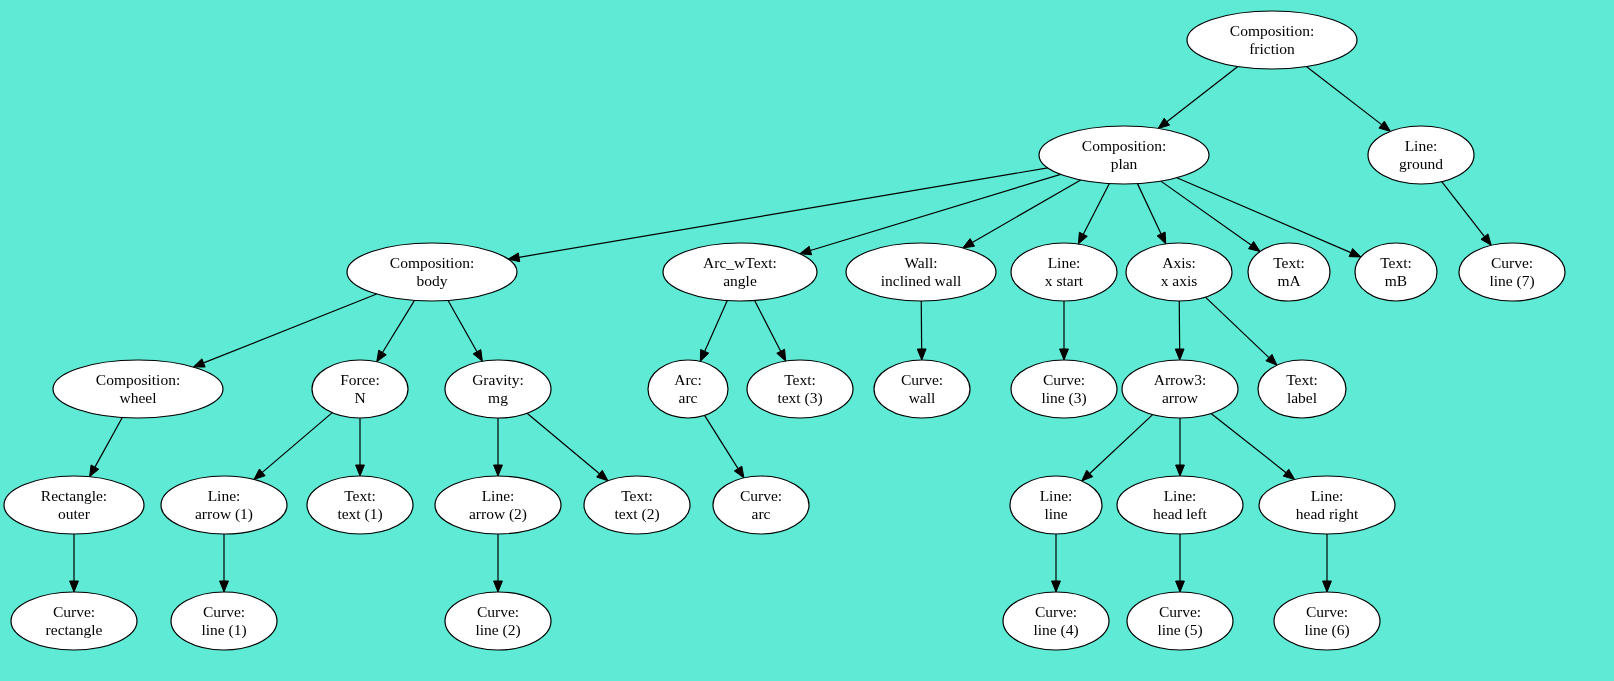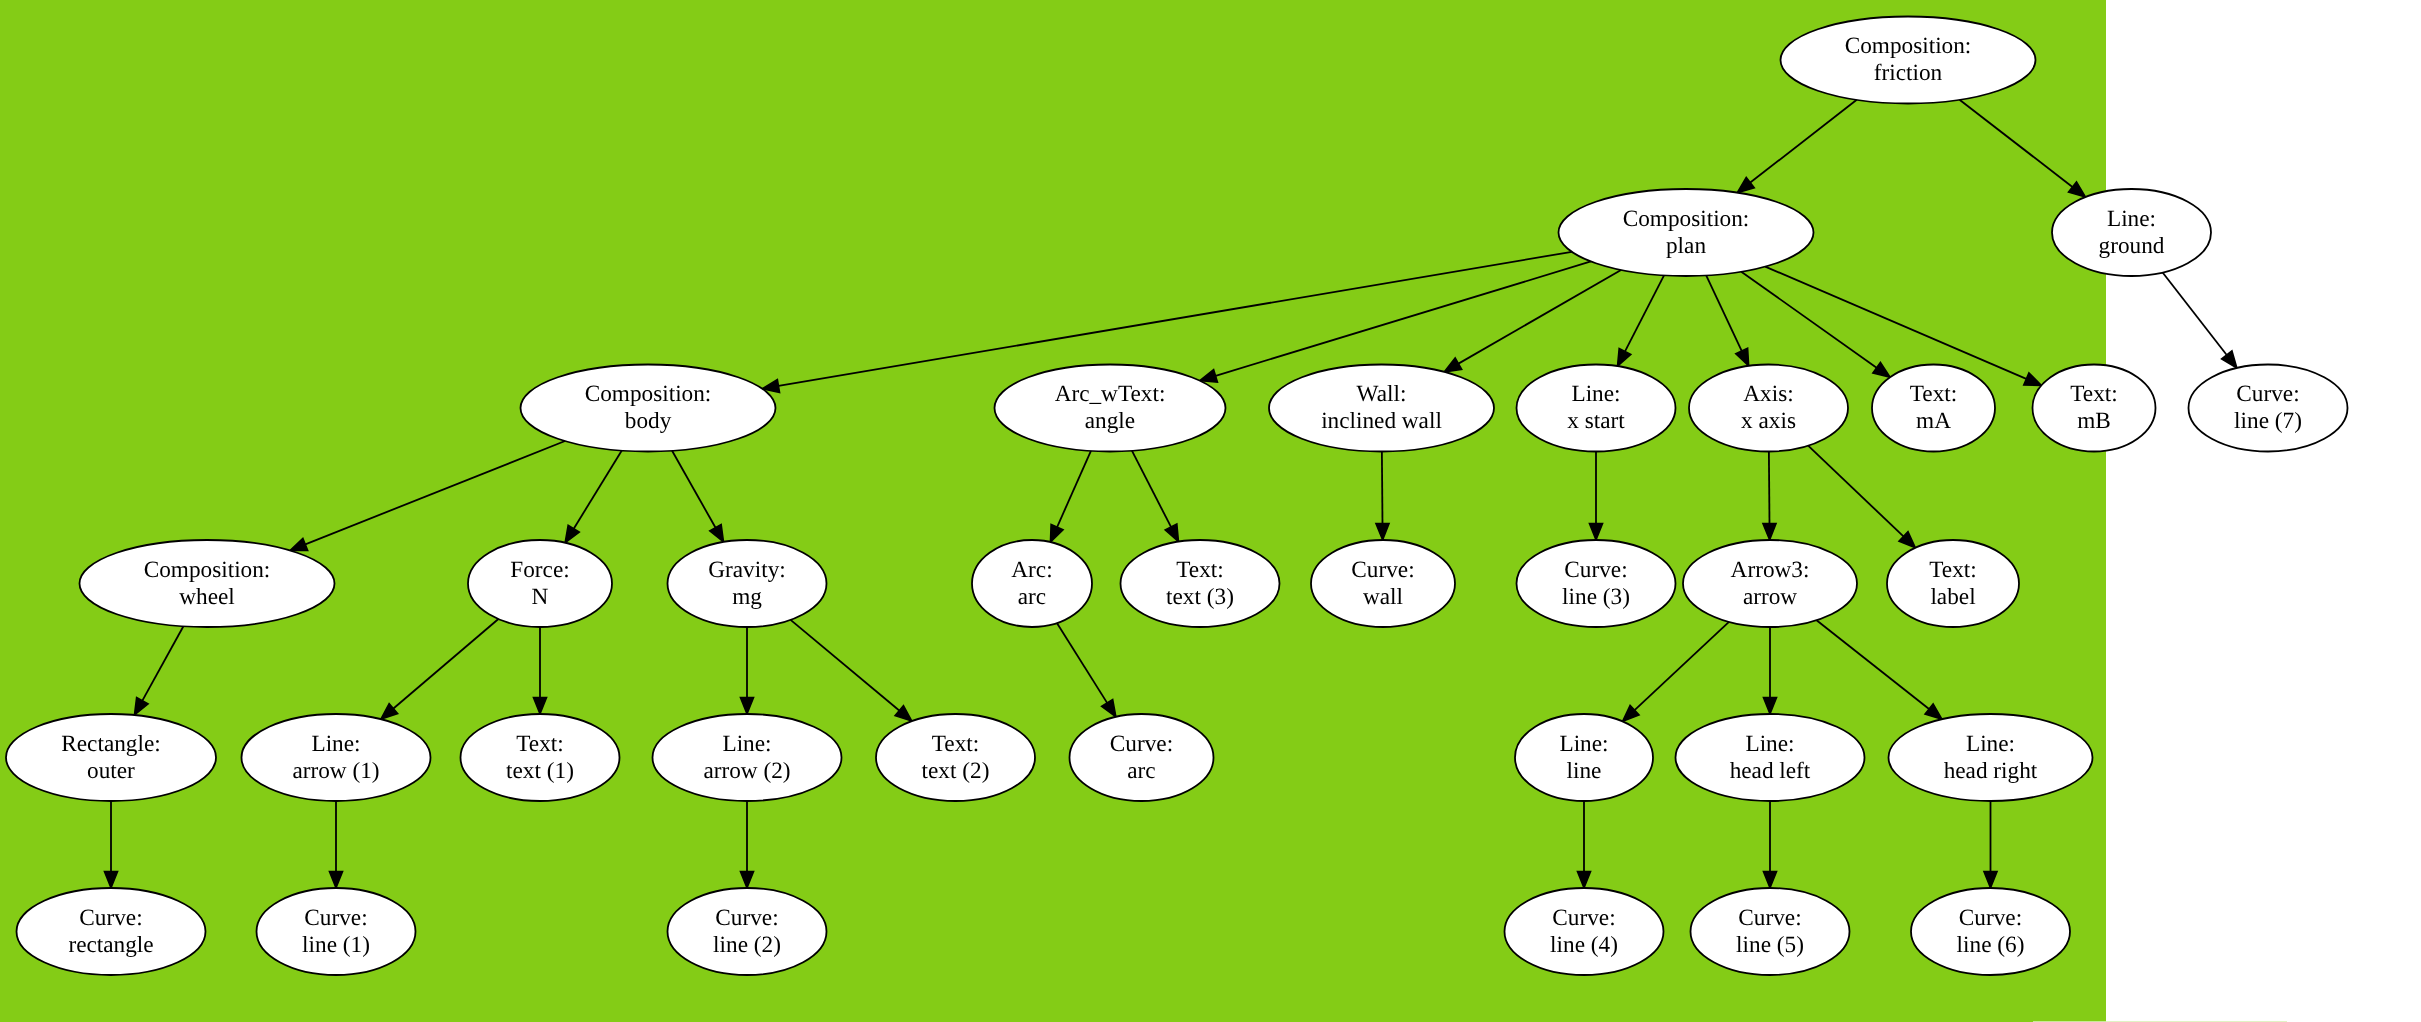--- a/index.html
+++ b/index.html
@@ -8,23 +8,23 @@
     background: #ffffff;
   }
   body {
     width: 1614px;
     height: 681px;
     overflow: hidden;
     font-family: "Liberation Serif", "DejaVu Serif", serif;
   }
   #graph-root {
     position: relative;
-    width: 1404px;
+    width: 1614px;
     height: 681px;
-    background: #84cc16;
+    background: #5eead4;
   }
   svg#graph-svg {
     display: block;
     width: 1614px;
     height: 681px;
   }
   .node-ellipse {
     fill: #ffffff;
     stroke: #000000;
     stroke-width: 1.2;

